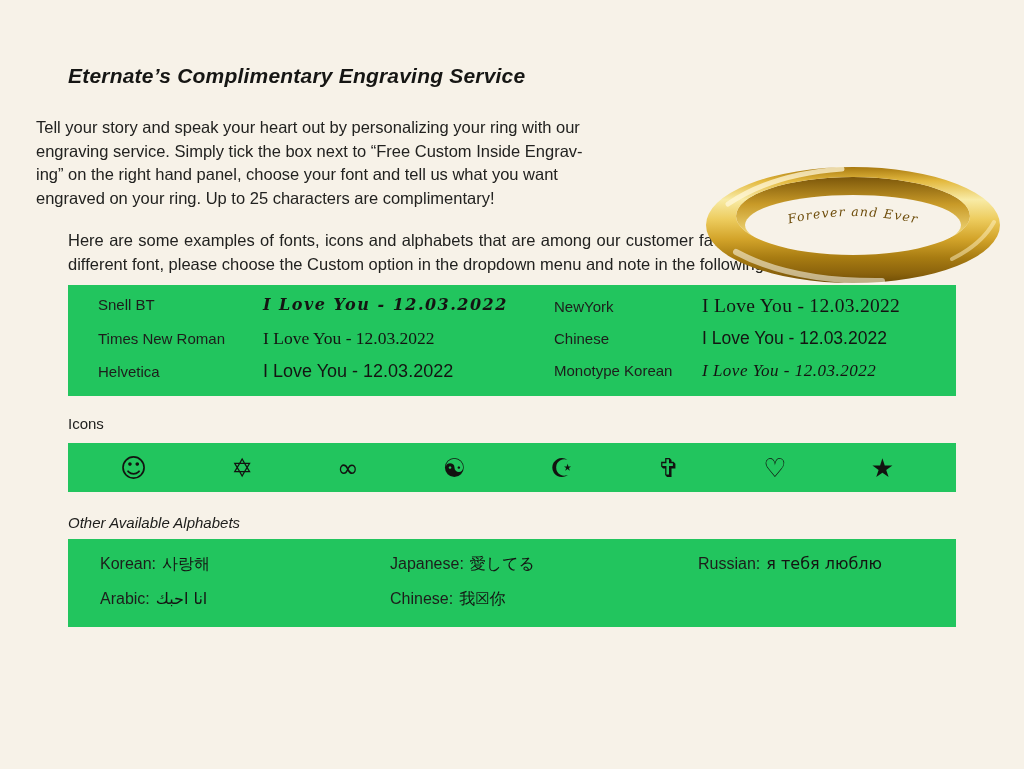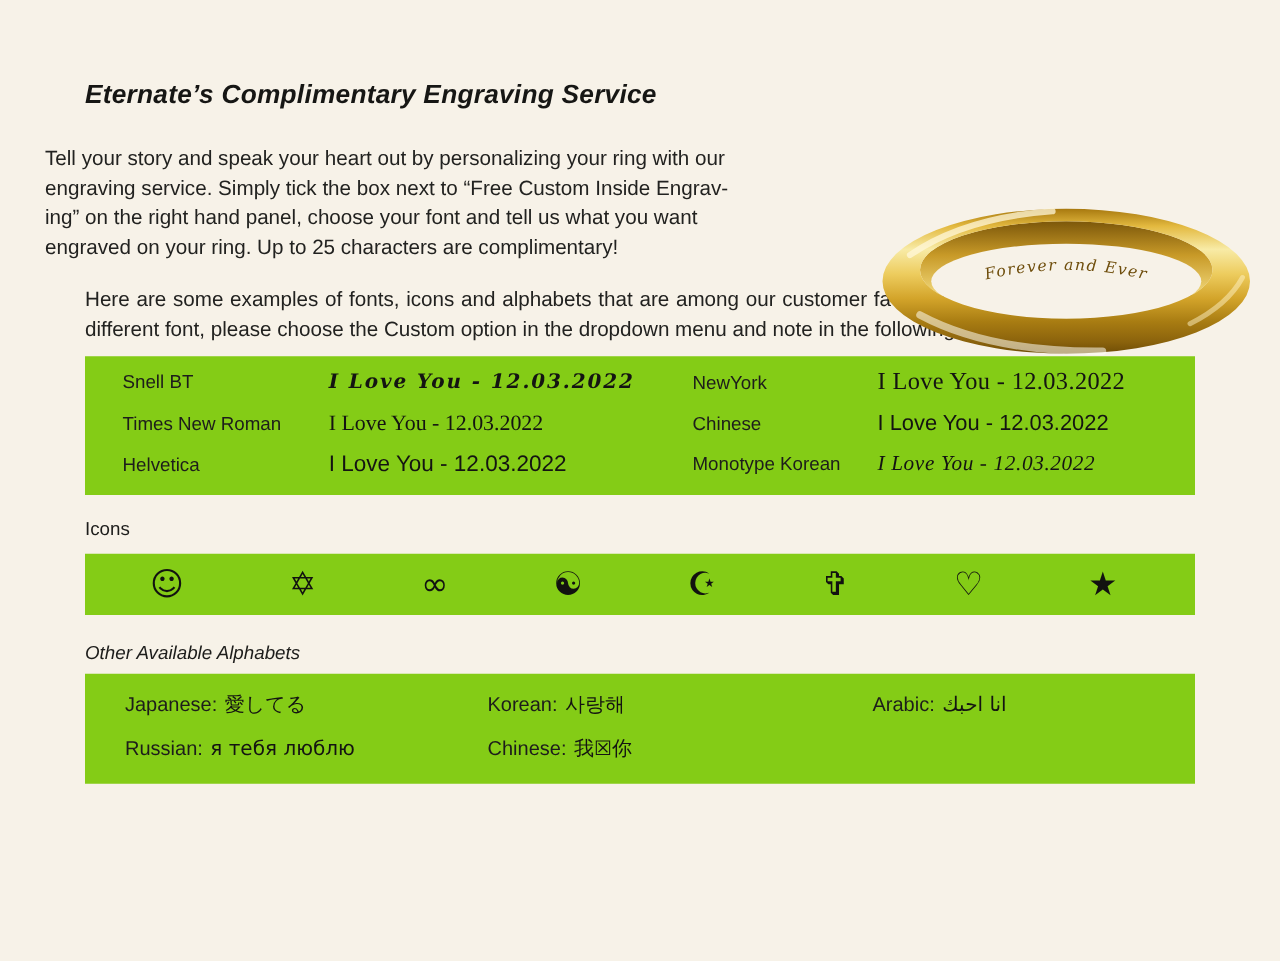--- a/index.html
+++ b/index.html
@@ -46,21 +46,21 @@
     margin:30px 68px 0 68px;
     font-size:15px;
     color:#1d1d1b;
   }
   .section-label.icons-label { margin-top:19px; }
   .section-label.alphabets-label { margin-top:22px;font-style:italic; }
 
   .panel {
     margin:9px 68px 0 68px;
     width:888px;
-    background:#84cc16;
+    background:#22c55e;
   }
 
   .fonts-panel {
     padding:10px 0 10px 30px;
     display:grid;
     grid-template-columns:456px 1fr;
     row-gap:8px;
   }
   .font-entry { display:flex; align-items:baseline; height:25px; }
   .font-name { width:165px; flex:0 0 165px; font-size:15px; color:#1d1d1b; }
@@ -200,34 +200,34 @@
     <span class="icon-glyph">☪</span>
     <span class="icon-glyph">✞</span>
     <span class="icon-glyph">♡</span>
     <span class="icon-glyph">★</span>
   </div>
 
   <div class="section-label alphabets-label">Other Available Alphabets</div>
 
   <div class="panel alphabets-panel">
     <div class="alpha-entry">
+      <span class="alpha-lang">Korean:</span>
+      <span class="alpha-text">사랑해</span>
+    </div>
+    <div class="alpha-entry">
       <span class="alpha-lang">Japanese:</span>
       <span class="alpha-text">愛してる</span>
     </div>
     <div class="alpha-entry">
-      <span class="alpha-lang">Korean:</span>
-      <span class="alpha-text">사랑해</span>
+      <span class="alpha-lang">Russian:</span>
+      <span class="alpha-text">я тебя люблю</span>
     </div>
     <div class="alpha-entry">
       <span class="alpha-lang">Arabic:</span>
       <span class="alpha-text">انا احبك</span>
     </div>
     <div class="alpha-entry">
-      <span class="alpha-lang">Russian:</span>
-      <span class="alpha-text">я тебя люблю</span>
-    </div>
-    <div class="alpha-entry">
       <span class="alpha-lang">Chinese:</span>
       <span class="alpha-text">我☒你</span>
     </div>
   </div>
 
 </div>
 
 </body></html>

